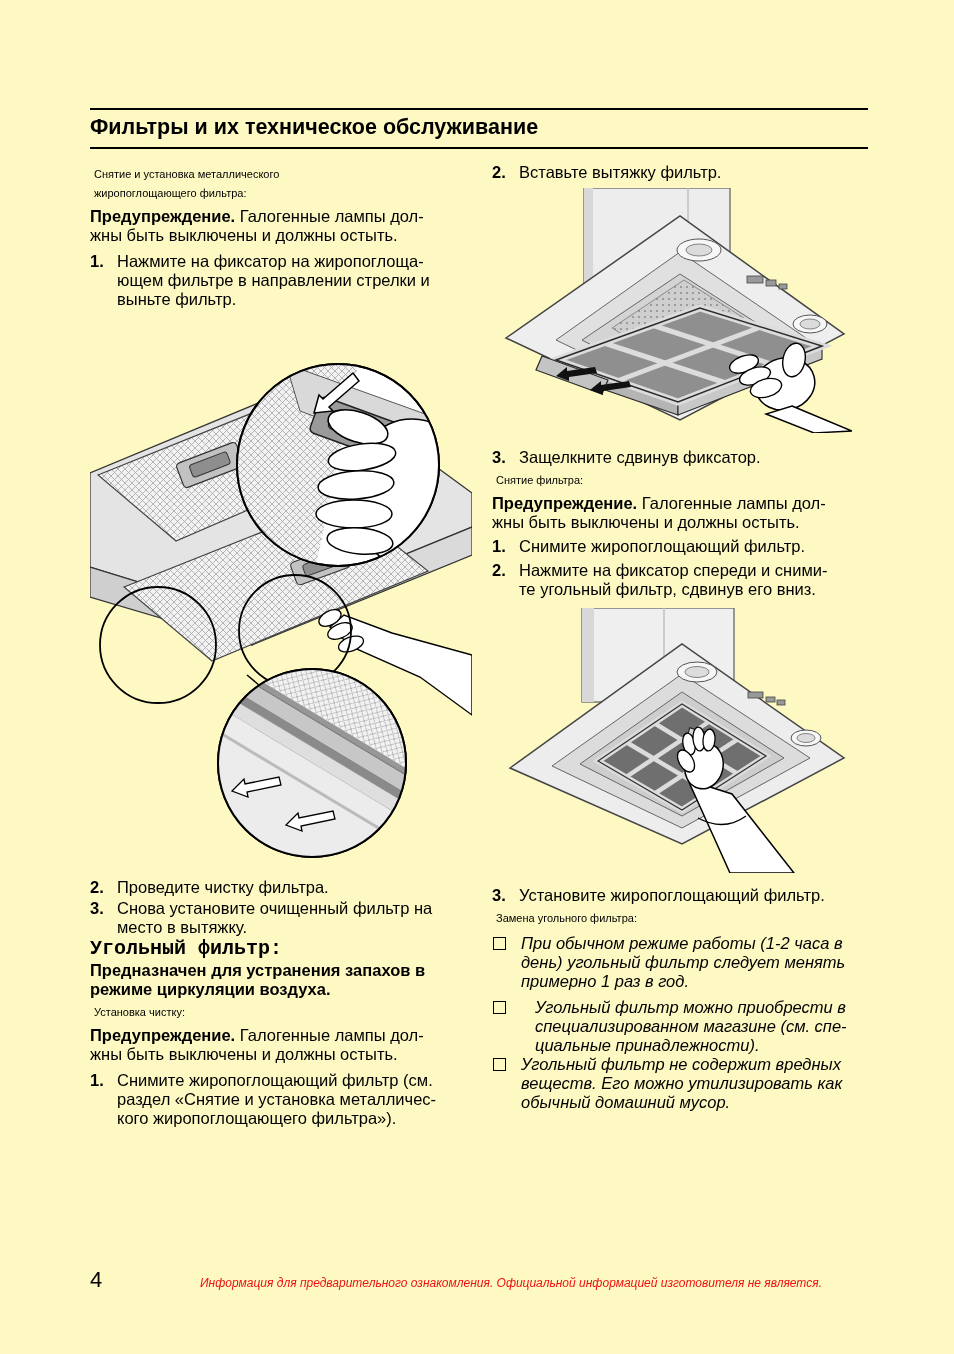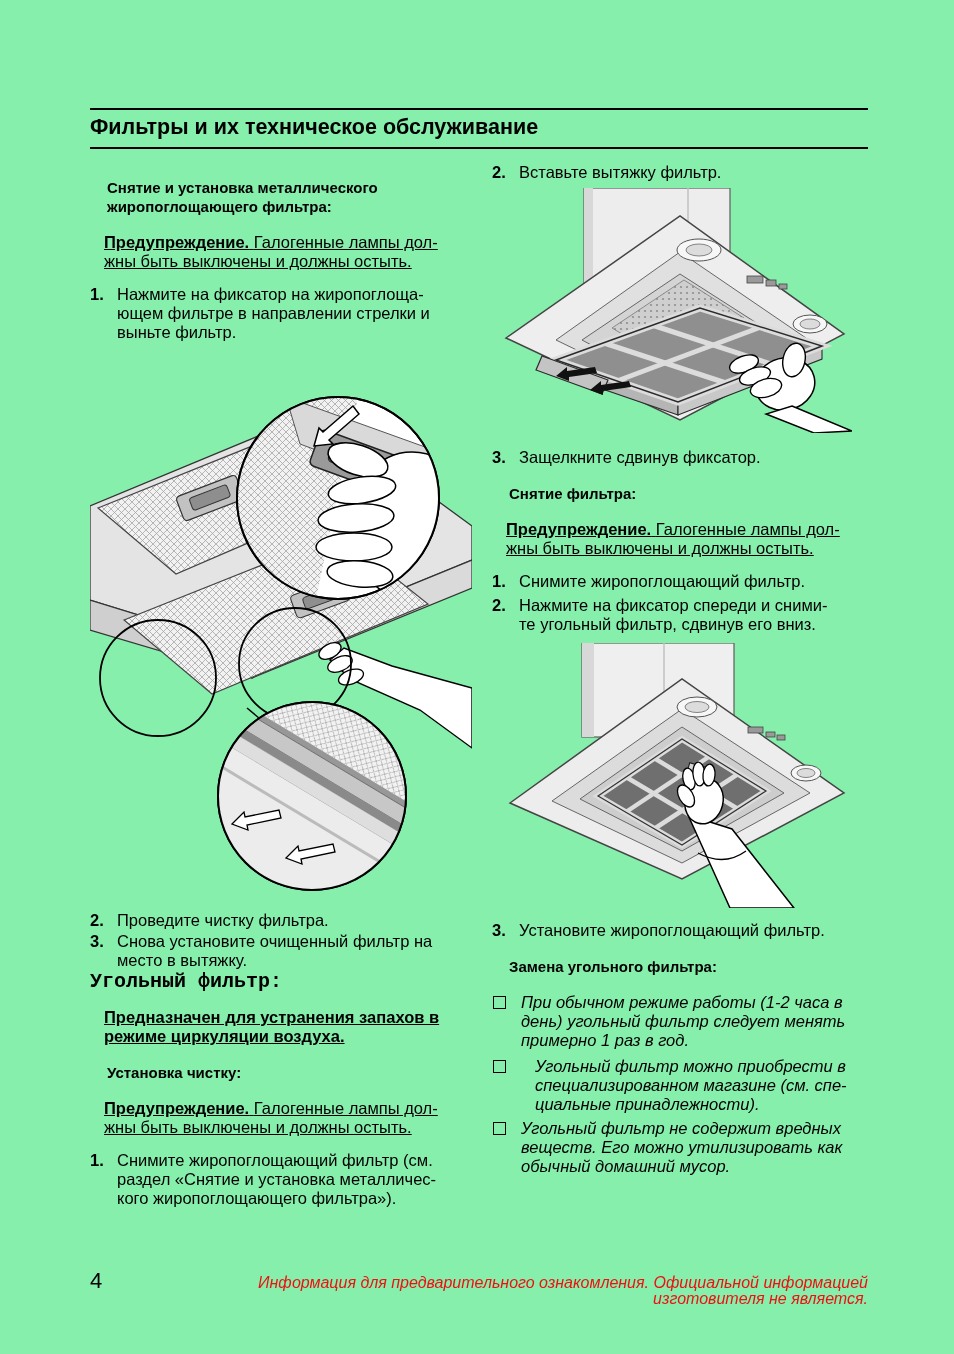--- a/index.html
+++ b/index.html
@@ -1,50 +1,50 @@
 <!DOCTYPE html>
 <html><head>
 <meta charset="utf-8">
 <style>
   html,body{margin:0;padding:0;background:#fff;}
-  .page{position:relative;width:954px;height:1354px;background:#86efac;overflow:hidden;
+  .page{position:relative;width:954px;height:1354px;background:#fef9c3;overflow:hidden;
         font-family:"Liberation Sans",sans-serif;color:#000;}
   .content{position:absolute;left:90px;right:86px;top:0;}
   header.rule{margin-top:108px;border-top:2.5px solid #000;border-bottom:2.5px solid #000;
         padding:5px 0 7px;}
   h1.title{margin:0;font-size:21.5px;font-weight:bold;line-height:25px;}
   .cols{display:flex;margin-top:12px;gap:20px;align-items:flex-start;}
   .col{font-size:16.5px;line-height:19px;}
   .col.left{width:382px;flex:none;}
   .col.right{width:376px;flex:none;}
   .pre{white-space:pre-line;}
   .b{font-weight:bold;}
-  h2.sub{margin:17px;font-size:15px;font-weight:bold;line-height:19px;}
+  h2.sub{margin:4px;font-size:11px;font-weight:normal;line-height:19px;}
   h2.big{margin:0;font-size:20px;font-weight:bold;line-height:24px;font-family:Liberation Mono, monospace;}
-  p.para{margin:14px;text-decoration:underline;}
+  p.para{margin:0;}
   .step{display:flex;margin:0;}
   .step .num{flex:none;width:27px;font-weight:bold;}
   .step .stext{flex:1;}
   .bul{display:flex;margin:0;}
   .bul .sq{flex:none;width:11px;height:11px;border:1.8px solid #000;margin:3px 15px 0 1px;}
   .bul .btext{flex:1;font-style:italic;}
   
   .lh1{margin-top:2px;} .lw1{margin-top:6px;} .ls1{margin-top:7px;}
   .lfig{margin-top:6px;} .ls2{margin-top:8px;} .ls3{margin-top:2px;}
   .lh2{margin-top:17px;} .lp2{margin-top:7px;} .lh3{margin-top:11px;}
   .lw2{margin-top:6px;} .ls4{margin-top:7px;}
   .rs2{margin-top:2px;} .rfig2{margin-top:6px;} .rs3{margin-top:15px;}
   .rh4{margin-top:12px;} .rw{margin-top:5px;} .rs1c{margin-top:5px;}
   .rs2c{margin-top:5px;} .rfig3{margin-top:9px;} .rs3c{margin-top:13px;}
   .rh5{margin-top:10px;} .rb{margin-top:6px;} .rb+.rb{margin-top:7px;gap:14px;}
-  .rh6{margin-top:10px;} .rb4{margin-top:5px;justify-content:center;}
+  .rh6{margin-top:10px;} .rb4{justify-content:center;}
   .figwrap{display:block;}
   footer.pfoot{position:absolute;left:90px;right:86px;top:1236px;display:flex;align-items:baseline;}
   .pnum{font-size:22px;line-height:26px;flex:none;width:64px;}
-  .note{flex:1;text-align:right;font-size:16px;font-style:italic;line-height:16px;margin-top:39px;}
+  .note{flex:1;text-align:center;font-size:12px;font-style:italic;line-height:16px;margin-top:39px;}
 </style>
 </head>
 <body>
 
 <div class="page">
   <div class="content">
     <header class="rule">
       <h1 class="title">Фильтры и их техническое обслуживание</h1>
     </header>
 

